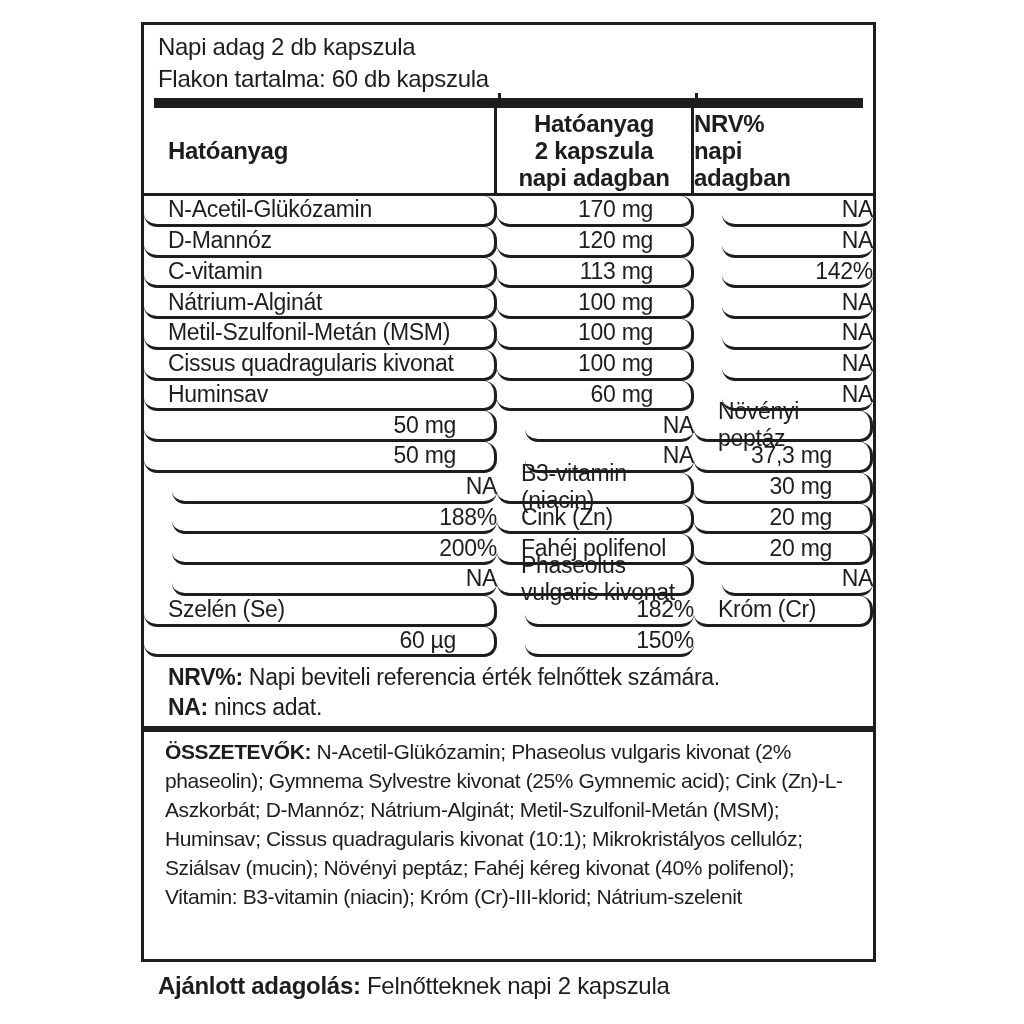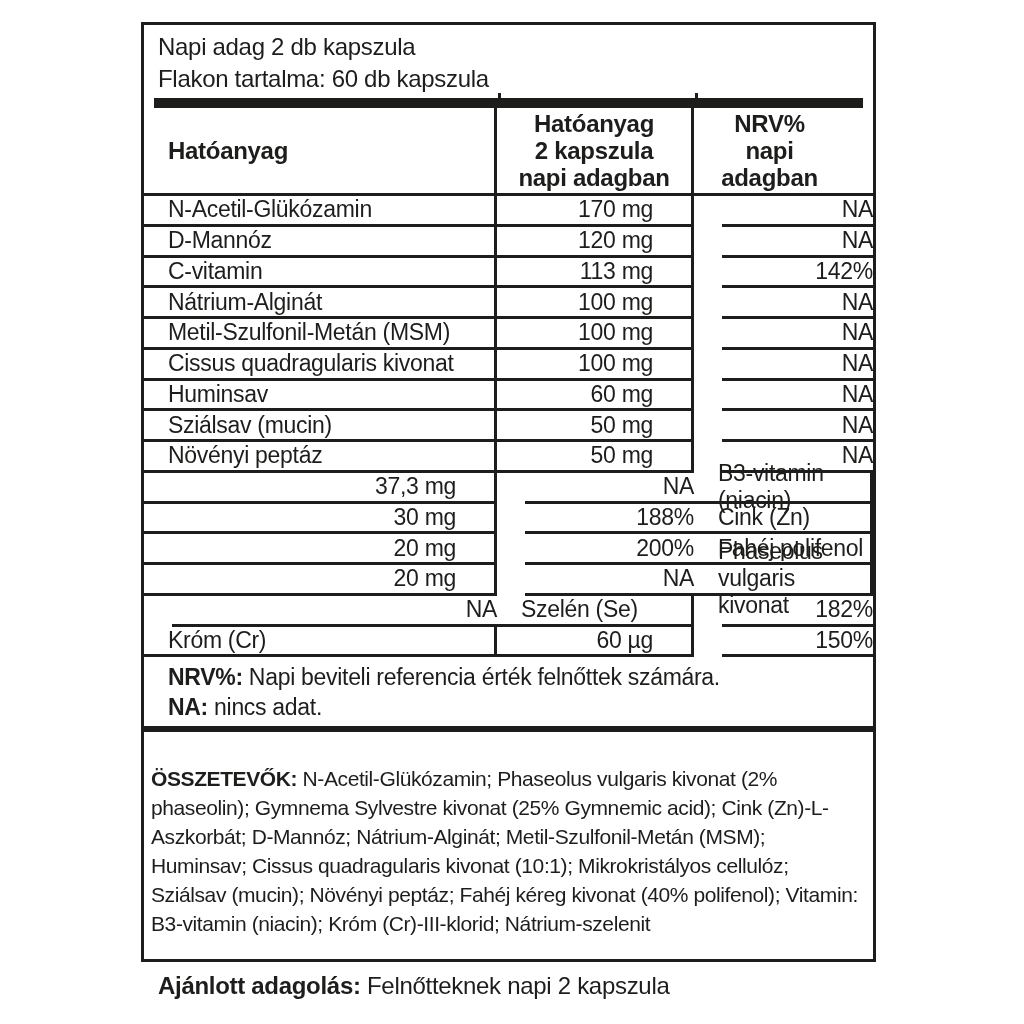--- a/index.html
+++ b/index.html
@@ -14,33 +14,33 @@
   .thick-bar .tick { position:absolute; top:-5px; width:3px; height:15px; background:#1d1d1b; }
   .tick-1 { left:344px; } .tick-2 { left:541px; }
 
   .facts-table { display:grid; grid-template-columns:353px 197px 179px; }
   .th, .td { border-bottom:3px solid #1d1d1b; }
   .c1 { border-right:3px solid #1d1d1b; }
   .c2 { border-right:3px solid #1d1d1b; }
   .th { height:88px; font-weight:bold; font-size:24px; line-height:27px; display:flex; }
   .th.c1 { align-items:center; padding-left:24px; }
   .th.c2 { flex-direction:column; justify-content:center; align-items:center; text-align:center; }
-  .th.c3 { flex-direction:column; justify-content:center; align-items:center; padding-right:28px; text-align:right; }
-  .td { height:30.75px; font-size:23px; display:flex; align-items:center; }
+  .th.c3 { flex-direction:column; justify-content:center; align-items:flex-start; padding-right:28px; text-align:right; }
+  .td { height:30.75px; font-size:23px; display:flex; align-items:center;border-radius:13px; }
   .td.c1 { padding-left:24px; }
   .td.c2 { justify-content:flex-end; padding-right:38px; }
   .td.c3 { justify-content:flex-end; padding-right:0;margin-left:28px; }
 
   .notes { padding:5px 0 0 24px; }
   .note-line { font-size:23px; line-height:30px; }
   .note-label { font-weight:bold; }
 
   .section-divider { margin-top:4px; height:6px; background:#1d1d1b; }
 
-  .ingredients { padding:5px 12px 0 7px; font-size:21px; line-height:29px; letter-spacing:-0.4px;margin-top:27px; }
+  .ingredients { padding:5px 12px 0 21px; font-size:21px; line-height:29px; letter-spacing:-0.4px; }
   .ingredients-label { font-weight:bold; }
 
   .dosage { position:absolute; left:158px; top:972px; font-size:24px; }
   .dosage-label { font-weight:bold; }
 </style>
 </head>
 <body>
 
 <div class="canvas">
 
@@ -91,21 +91,20 @@
       <div class="td c3">NA</div>
 
       <div class="td c1">Cissus quadragularis kivonat</div>
       <div class="td c2">100 mg</div>
       <div class="td c3">NA</div>
 
       <div class="td c1">Huminsav</div>
       <div class="td c2">60 mg</div>
       <div class="td c3">NA</div>
 
-      <div class="td c1">Sziálsav (mucin)</div>
       <div class="td c2">50 mg</div>
       <div class="td c3">NA</div>
 
       <div class="td c1">Növényi peptáz</div>
       <div class="td c2">50 mg</div>
       <div class="td c3">NA</div>
 
       <div class="td c2">37,3 mg</div>
       <div class="td c3">NA</div>
 

